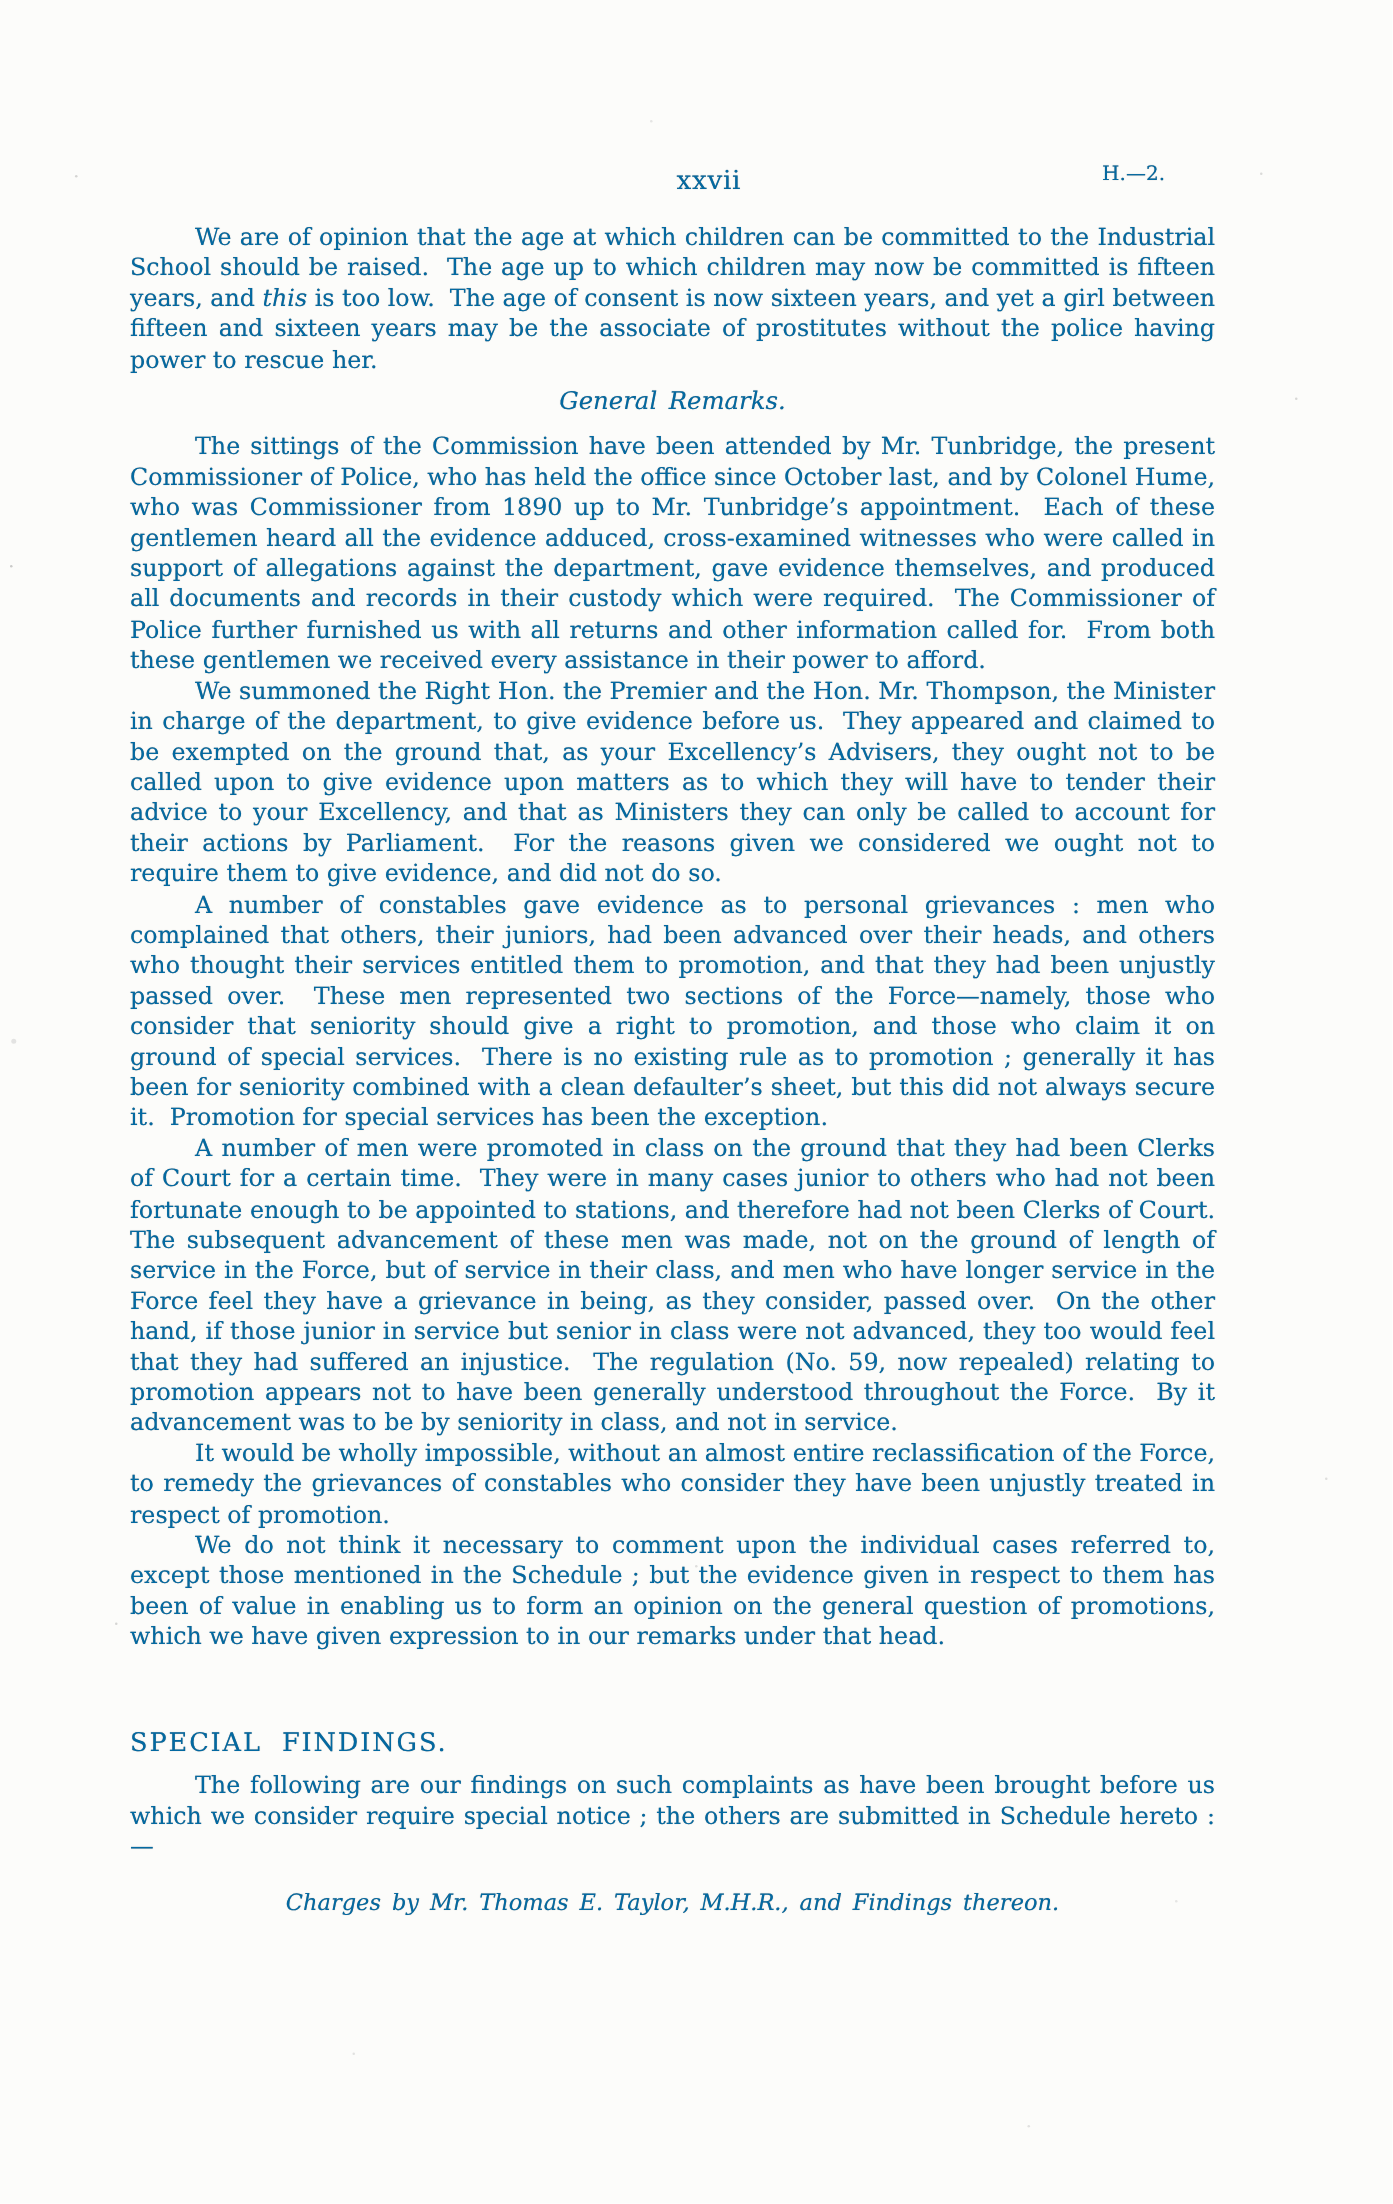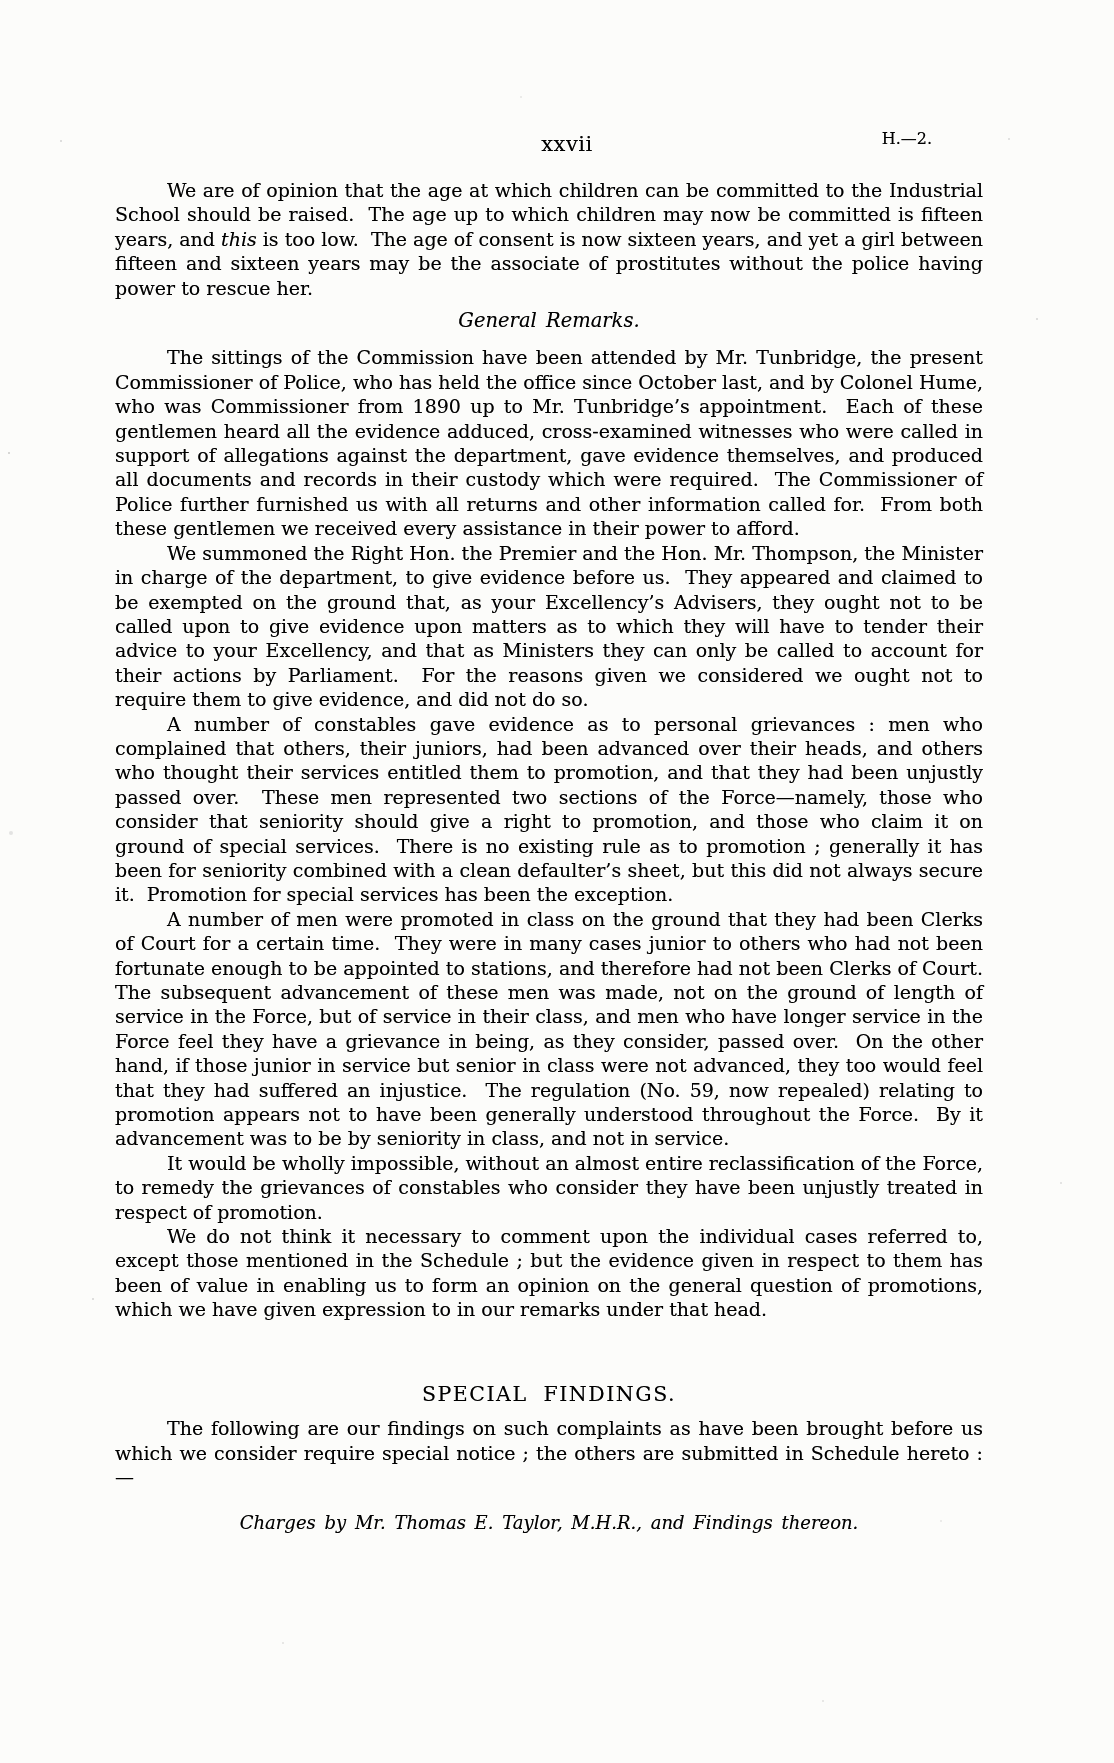--- a/index.html
+++ b/index.html
@@ -4,21 +4,21 @@
 <title>Scanned report page xxvii</title>
 <style>
   html, body { margin: 0; padding: 0; background: #ffffff; }
   .page {
     position: relative;
     width: 1114px;
     height: 1763px;
     background: #fcfcfa;
     overflow: hidden;
     font-family: "DejaVu Serif", serif;
-    color: #000000;
+    color: #0369a1;
   }
   .page-header {
     position: absolute;
     top: 132px;
     left: 120px;
     width: 868px;
     height: 28px;
     font-size: 21px;
   }
   .page-num {
@@ -30,21 +30,21 @@
   }
   .doc-ref {
     position: absolute;
     right: 56px;
     top: -3px;
     font-size: 16px;
     text-shadow: 0 0 0.6px rgba(40,40,40,0.55);
   }
   .content {
     position: absolute;
-    left: 115px;
+    left: 104px;
     top: 178px;
     width: 868px;
     font-size: 19px;
     line-height: 24.4px;
     text-align: justify;
     text-shadow: 0 0 0.6px rgba(40,40,40,0.5);
   }
   .para {
     margin: 0;
     text-indent: 52px;
@@ -53,21 +53,21 @@
   .h-general {
     margin: 9px 0 12px 0;
     text-align: center;
     font-style: italic;
     font-weight: normal;
     font-size: 19.5px;
     word-spacing: 3px;
   }
   .h-special {
     margin: 60px 0 10px 0;
-    text-align: center;
+    text-align: left;
     font-weight: normal;
     font-size: 20.5px;
     letter-spacing: 1.5px;
     word-spacing: 8px;
   }
   .h-charges {
     margin: 22px 0 2px 0;
     text-align: center;
     font-style: italic;
     font-weight: normal;

